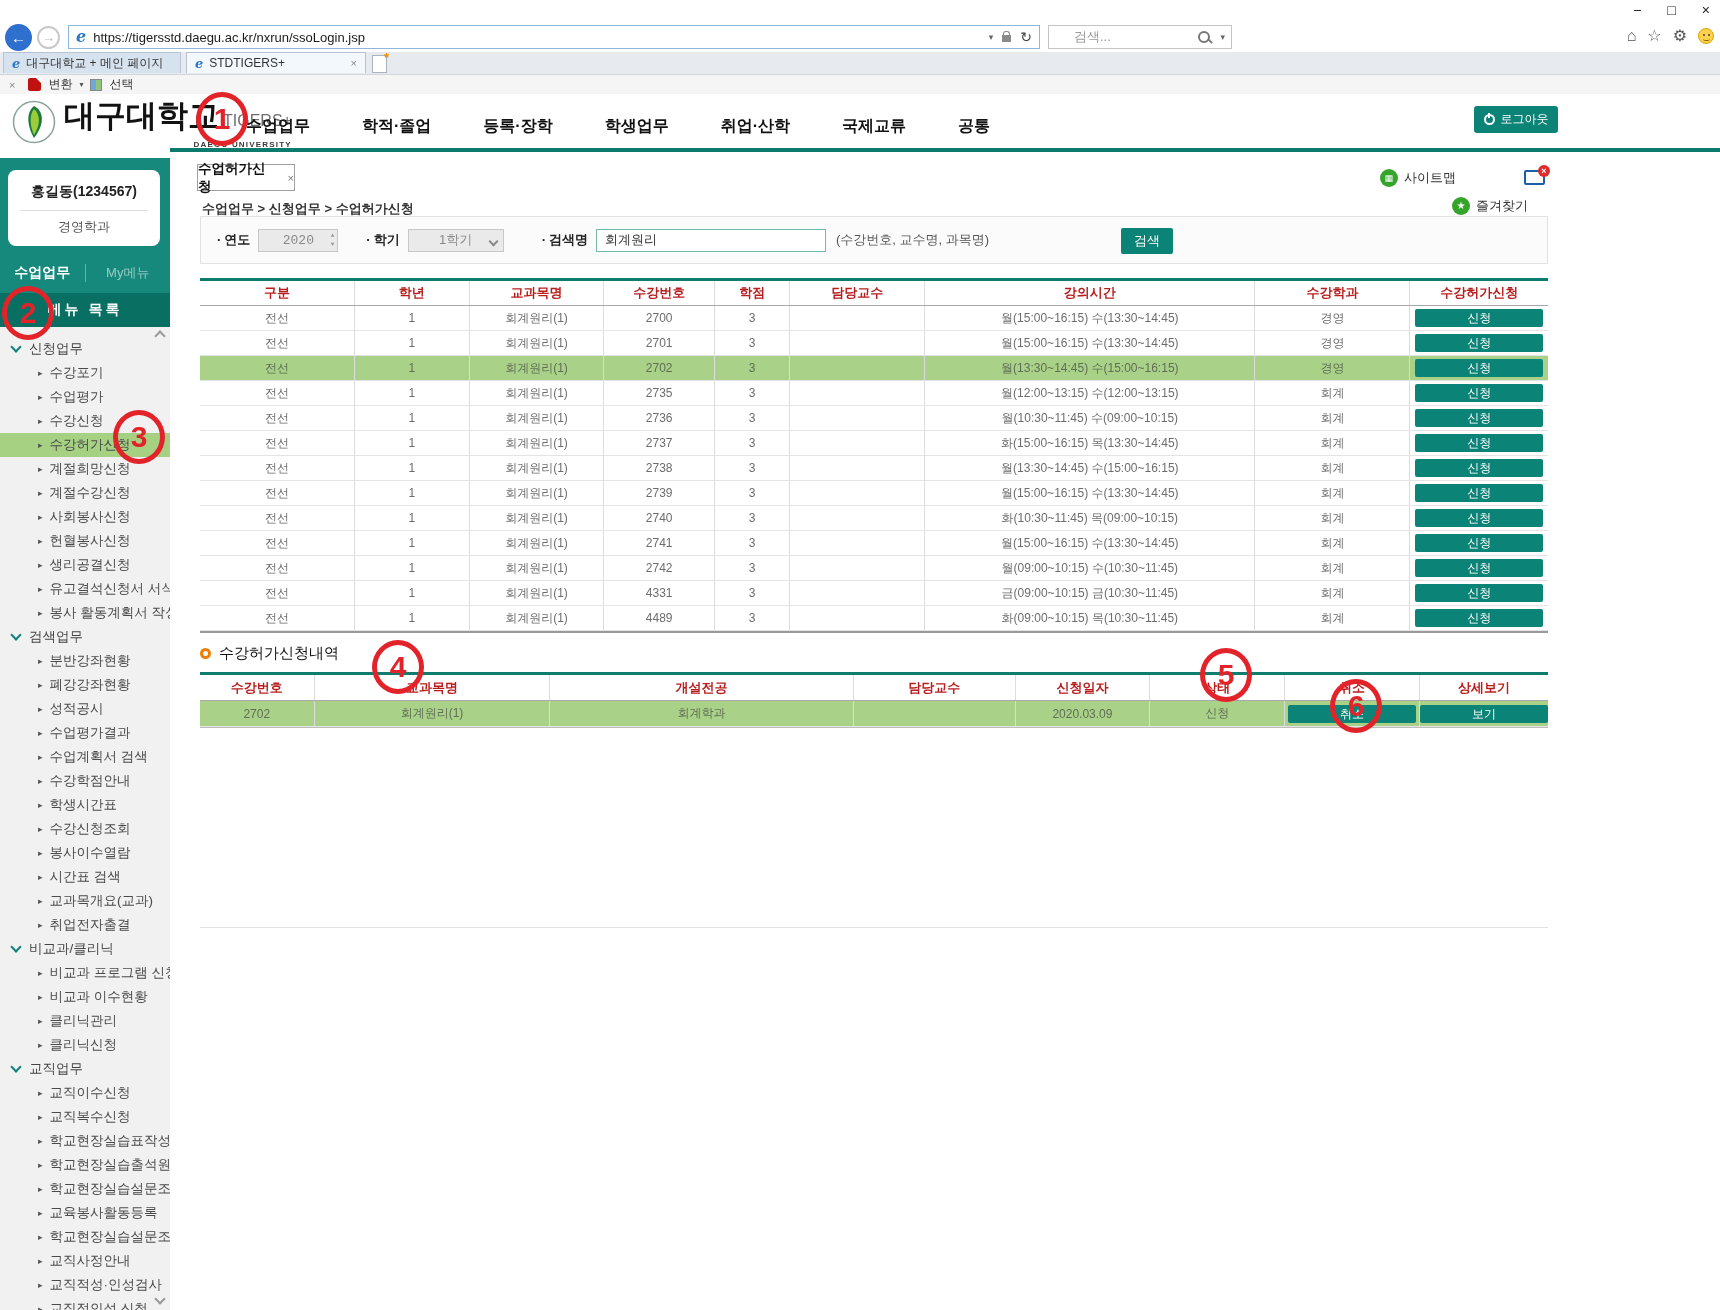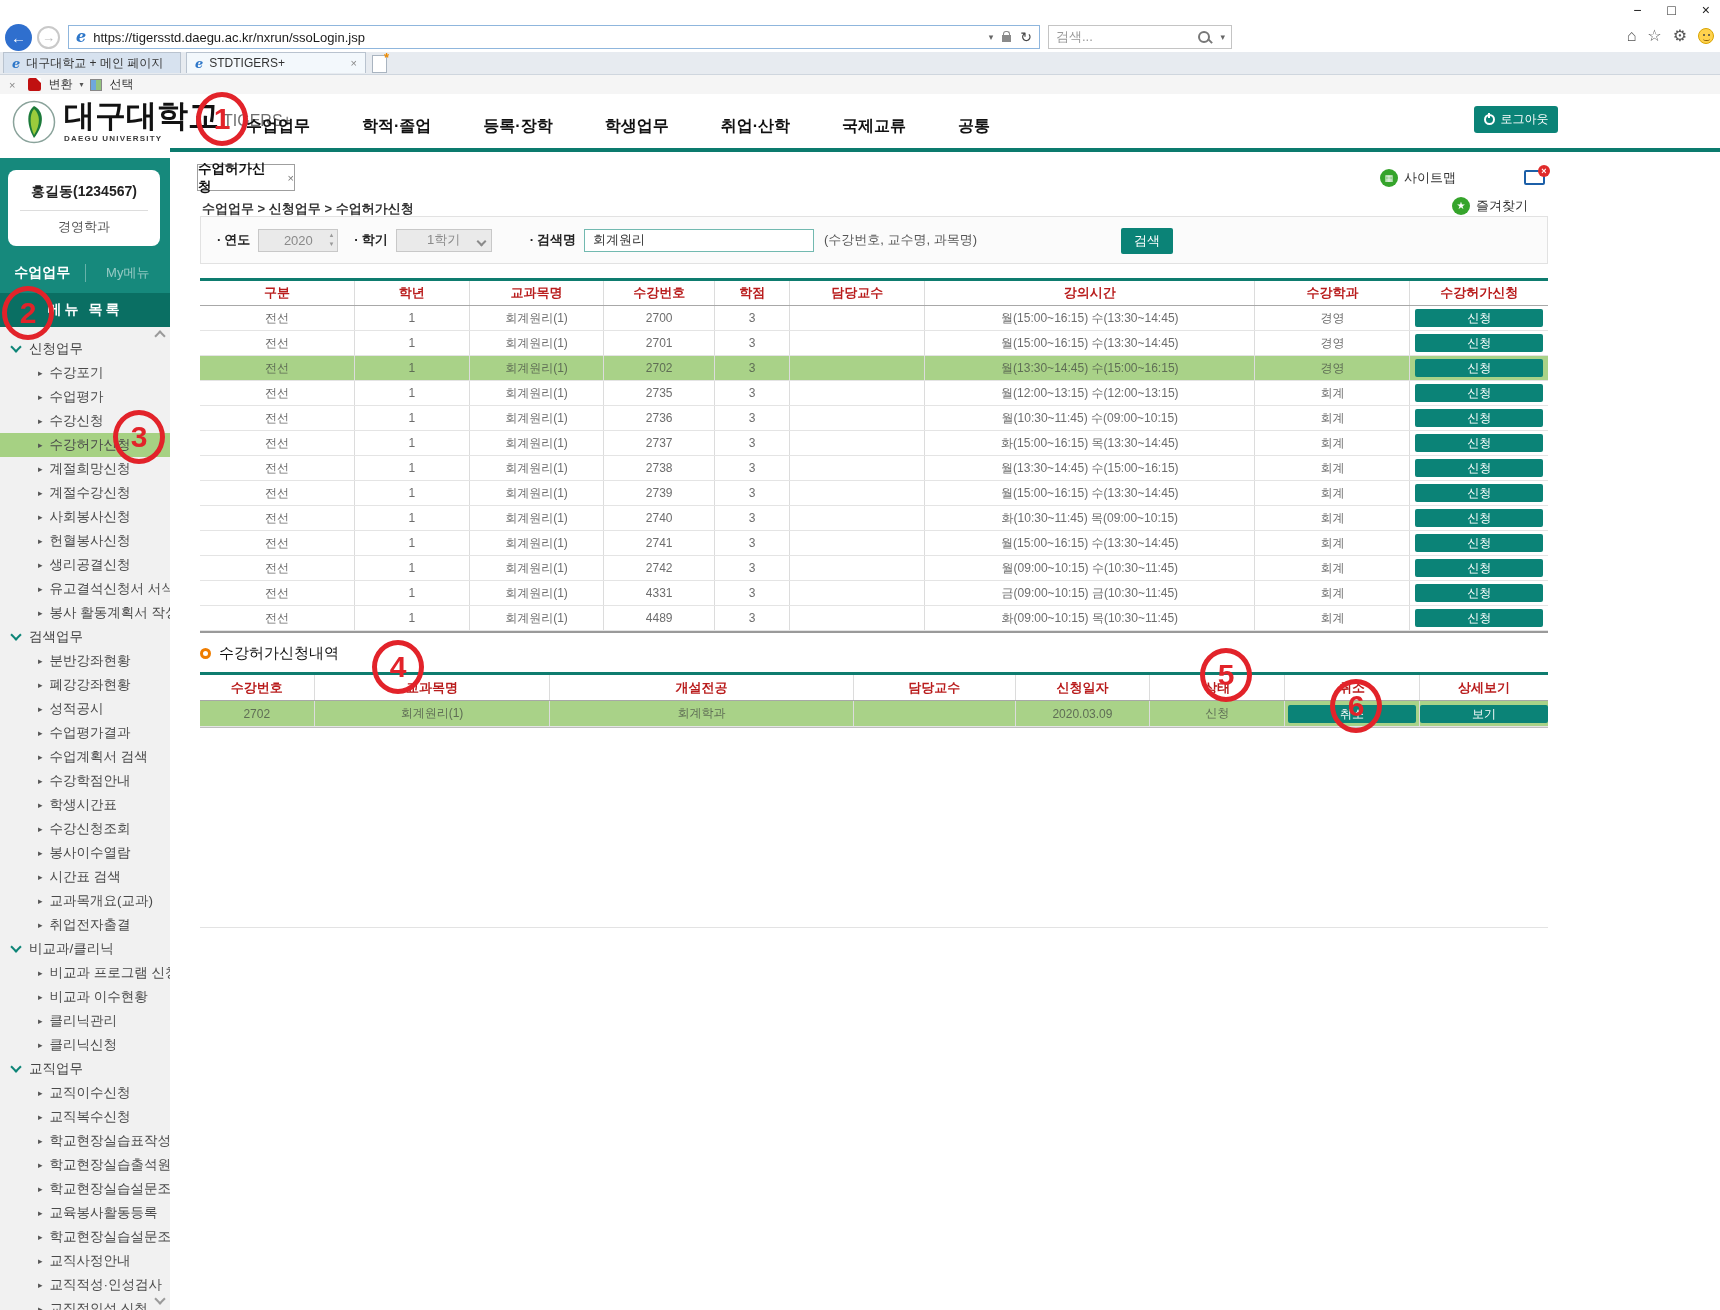--- a/index.html
+++ b/index.html
@@ -15,21 +15,21 @@
   .back{left:5px;top:2px;background:#2f6fce;color:#fff;}
   .fwd{left:37px;top:4px;width:23px;height:23px;border:2px solid #c9c9c9;color:#b9b9b9;font-size:13px;box-sizing:border-box;}
   .urlbox{position:absolute;left:68px;top:3px;width:972px;height:24px;border:1px solid #8fb6dd;display:flex;align-items:center;box-sizing:border-box;background:#fff;}
   .e-ico{margin:0 7px;color:#2e77c9;font-family:"DejaVu Serif",serif;font-style:italic;font-weight:bold;font-size:16px;line-height:1;}
   .url-text{font-size:13px;color:#1a1a1a;white-space:nowrap;}
   .url-ctl{margin-left:auto;display:flex;align-items:center;gap:9px;padding-right:7px;}
   .ddv{color:#666;font-size:9px;}
   .lock{width:9px;height:7px;background:#8a8a8a;position:relative;margin-top:3px;}
   .lock::before{content:"";position:absolute;left:1px;top:-4px;width:5px;height:4px;border:1.5px solid #8a8a8a;border-bottom:none;border-radius:3px 3px 0 0;}
   .refresh{color:#444;font-size:14px;}
-  .searchbox{position:absolute;left:1048px;top:3px;width:184px;height:24px;border:1px solid #c4c4c4;display:flex;align-items:center;padding-left:7px;box-sizing:border-box;}
+  .searchbox{position:absolute;left:1048px;top:3px;width:184px;height:24px;border:1px solid #c4c4c4;display:flex;align-items:center;padding-left:25px;box-sizing:border-box;}
   .search-ph{font-size:13px;color:#999;}
   .mag{width:8px;height:8px;border:2px solid #777;border-radius:50%;position:relative;margin-left:auto;margin-right:10px;}
   .mag::after{content:"";position:absolute;left:7px;top:7px;width:6px;height:2px;background:#777;transform:rotate(45deg);}
   .brw-icons{position:absolute;right:6px;top:4px;display:flex;align-items:center;gap:11px;font-size:16px;color:#555;}
   .smile{width:16px;height:16px;border-radius:50%;background:#ffd24d;border:1px solid #d9a400;position:relative;box-sizing:border-box;}
   .smile::before{content:"";position:absolute;left:4px;top:5px;width:2px;height:2px;background:#444;border-radius:50%;box-shadow:5px 0 0 #444;}
   .smile::after{content:"";position:absolute;left:4px;top:7px;width:7px;height:4px;border-bottom:1.5px solid #8a5b00;border-radius:50%;}
 
   .tabstrip{position:absolute;top:52px;left:0;width:100%;height:22px;background:#e7ebf0;border-bottom:1px solid #cfd6de;}
   .btab{position:absolute;top:0;height:21px;display:flex;align-items:center;gap:6px;padding:0 8px;font-size:12px;color:#333;border:1px solid #b9c3cf;border-bottom:none;box-sizing:border-box;white-space:nowrap;}
@@ -43,21 +43,21 @@
   .addx{color:#888;font-size:11px;margin-right:6px;}
   .adbico{width:13px;height:13px;background:#c01010;border-radius:2px;position:relative;}
   .adbico::after{content:"";position:absolute;right:0;top:0;width:0;height:0;border-top:5px solid #fff;border-left:5px solid transparent;}
   .selico{width:12px;height:12px;border:1px solid #888;background:linear-gradient(90deg,#6fa8dc 50%,#93c47d 50%);box-sizing:border-box;}
   .ddv2{color:#555;font-size:8px;}
 
   
   .appheader{position:absolute;top:94px;left:0;width:100%;height:64px;background:#fff;}
   .logo{position:absolute;left:12px;top:6px;display:flex;align-items:flex-start;gap:8px;}
   .logo-kr{font-size:31px;font-weight:bold;color:#121212;line-height:1;}
-  .logo-sub{font-size:8px;font-weight:bold;color:#3a3a3a;letter-spacing:1.2px;margin-top:3px;}
+  .logo-sub{font-size:8px;font-weight:bold;color:#3a3a3a;letter-spacing:1.2px;margin-top:9px;text-align:right;}
   .logo-tig{font-size:16px;color:#6f6f6f;margin-left:4px;}
   .main-nav{position:absolute;left:246px;top:22px;display:flex;gap:52px;font-size:16px;font-weight:bold;color:#111;}
   .nav-item{cursor:pointer;white-space:nowrap;}
   .logout-button{position:absolute;right:162px;top:12px;width:84px;height:27px;background:#0b8377;border:none;border-radius:3px;color:#fff;font-size:12px;display:flex;align-items:center;justify-content:center;gap:6px;cursor:pointer;}
   .pw{width:11px;height:11px;border:2px solid #fff;border-radius:50%;position:relative;box-sizing:border-box;}
   .pw::after{content:"";position:absolute;left:2.5px;top:-3px;width:2px;height:5px;background:#fff;}
 
   
   .sidebar{position:absolute;left:0;top:158px;width:170px;height:1152px;background:#16897c;}
   .user-card{position:absolute;left:8px;top:12px;width:152px;height:76px;background:#fff;border-radius:8px;text-align:center;}
@@ -91,21 +91,21 @@
   .g-ico{width:18px;height:18px;border-radius:50%;background:#35a42b;color:#fff;display:flex;align-items:center;justify-content:center;font-size:9px;}
   .wintabs{position:absolute;left:1354px;top:18px;width:21px;height:15px;border:2px solid #1c5fa8;background:#fff;border-radius:2px;box-sizing:border-box;cursor:pointer;}
   .wt-badge{position:absolute;right:-7px;top:-7px;width:12px;height:12px;border-radius:50%;background:#e02b2b;color:#fff;font-size:9px;font-weight:bold;display:flex;align-items:center;justify-content:center;}
   .breadcrumb{position:absolute;left:32px;top:48px;font-size:13px;font-weight:bold;color:#333;}
   .favorite{position:absolute;left:1282px;top:45px;display:flex;align-items:center;gap:6px;font-size:13px;color:#333;cursor:pointer;}
   .g-ico .st{font-size:10px;line-height:1;}
 
   .filterbox{position:absolute;left:30px;top:64px;width:1348px;height:48px;background:#fbfbfb;border:1px solid #e2e2e2;display:flex;align-items:center;padding-left:16px;box-sizing:border-box;}
   .flabel{font-size:13px;font-weight:bold;color:#222;margin-right:8px;white-space:nowrap;}
   .flabel::before{content:"·";margin-right:3px;}
-  .spin{width:80px;height:23px;background:#eaeaea;border:1px solid #c8c8c8;color:#8a8a8a;font-size:13px;display:flex;align-items:center;justify-content:center;position:relative;margin-right:16px;box-sizing:border-box;}
+  .spin{width:80px;height:23px;background:#eaeaea;border:1px solid #c8c8c8;color:#8a8a8a;font-size:13px;display:flex;align-items:center;justify-content:center;position:relative;margin-right:28px;box-sizing:border-box;font-family:Liberation Mono, monospace;}
   .spin-ar{position:absolute;right:3px;top:1px;display:flex;flex-direction:column;font-size:6px;color:#999;line-height:9px;}
   .fsel{width:96px;height:23px;background:#eaeaea;border:1px solid #c8c8c8;color:#8a8a8a;font-size:13px;display:flex;align-items:center;justify-content:center;position:relative;margin-right:38px;box-sizing:border-box;}
   .fsel .sv{position:absolute;right:6px;top:8px;}
   .chev.down-sm{width:5px;height:5px;border-color:#8a8a8a;}
   .tinput{width:230px;height:23px;border:1px solid #72b9b0;background:#fff;font-size:13px;color:#333;display:flex;align-items:center;padding-left:8px;margin-right:10px;box-sizing:border-box;}
   .hint{font-size:13px;color:#555;white-space:nowrap;}
   .search-button{position:absolute;left:920px;top:11px;width:52px;height:26px;background:#0b8377;color:#fff;font-size:13px;border:none;border-radius:2px;cursor:pointer;}
 
   .dtable{position:absolute;left:30px;width:1348px;}
   #course-table{top:126px;border-top:3px solid #0e7c6f;border-bottom:2px solid #9a9a9a;}

